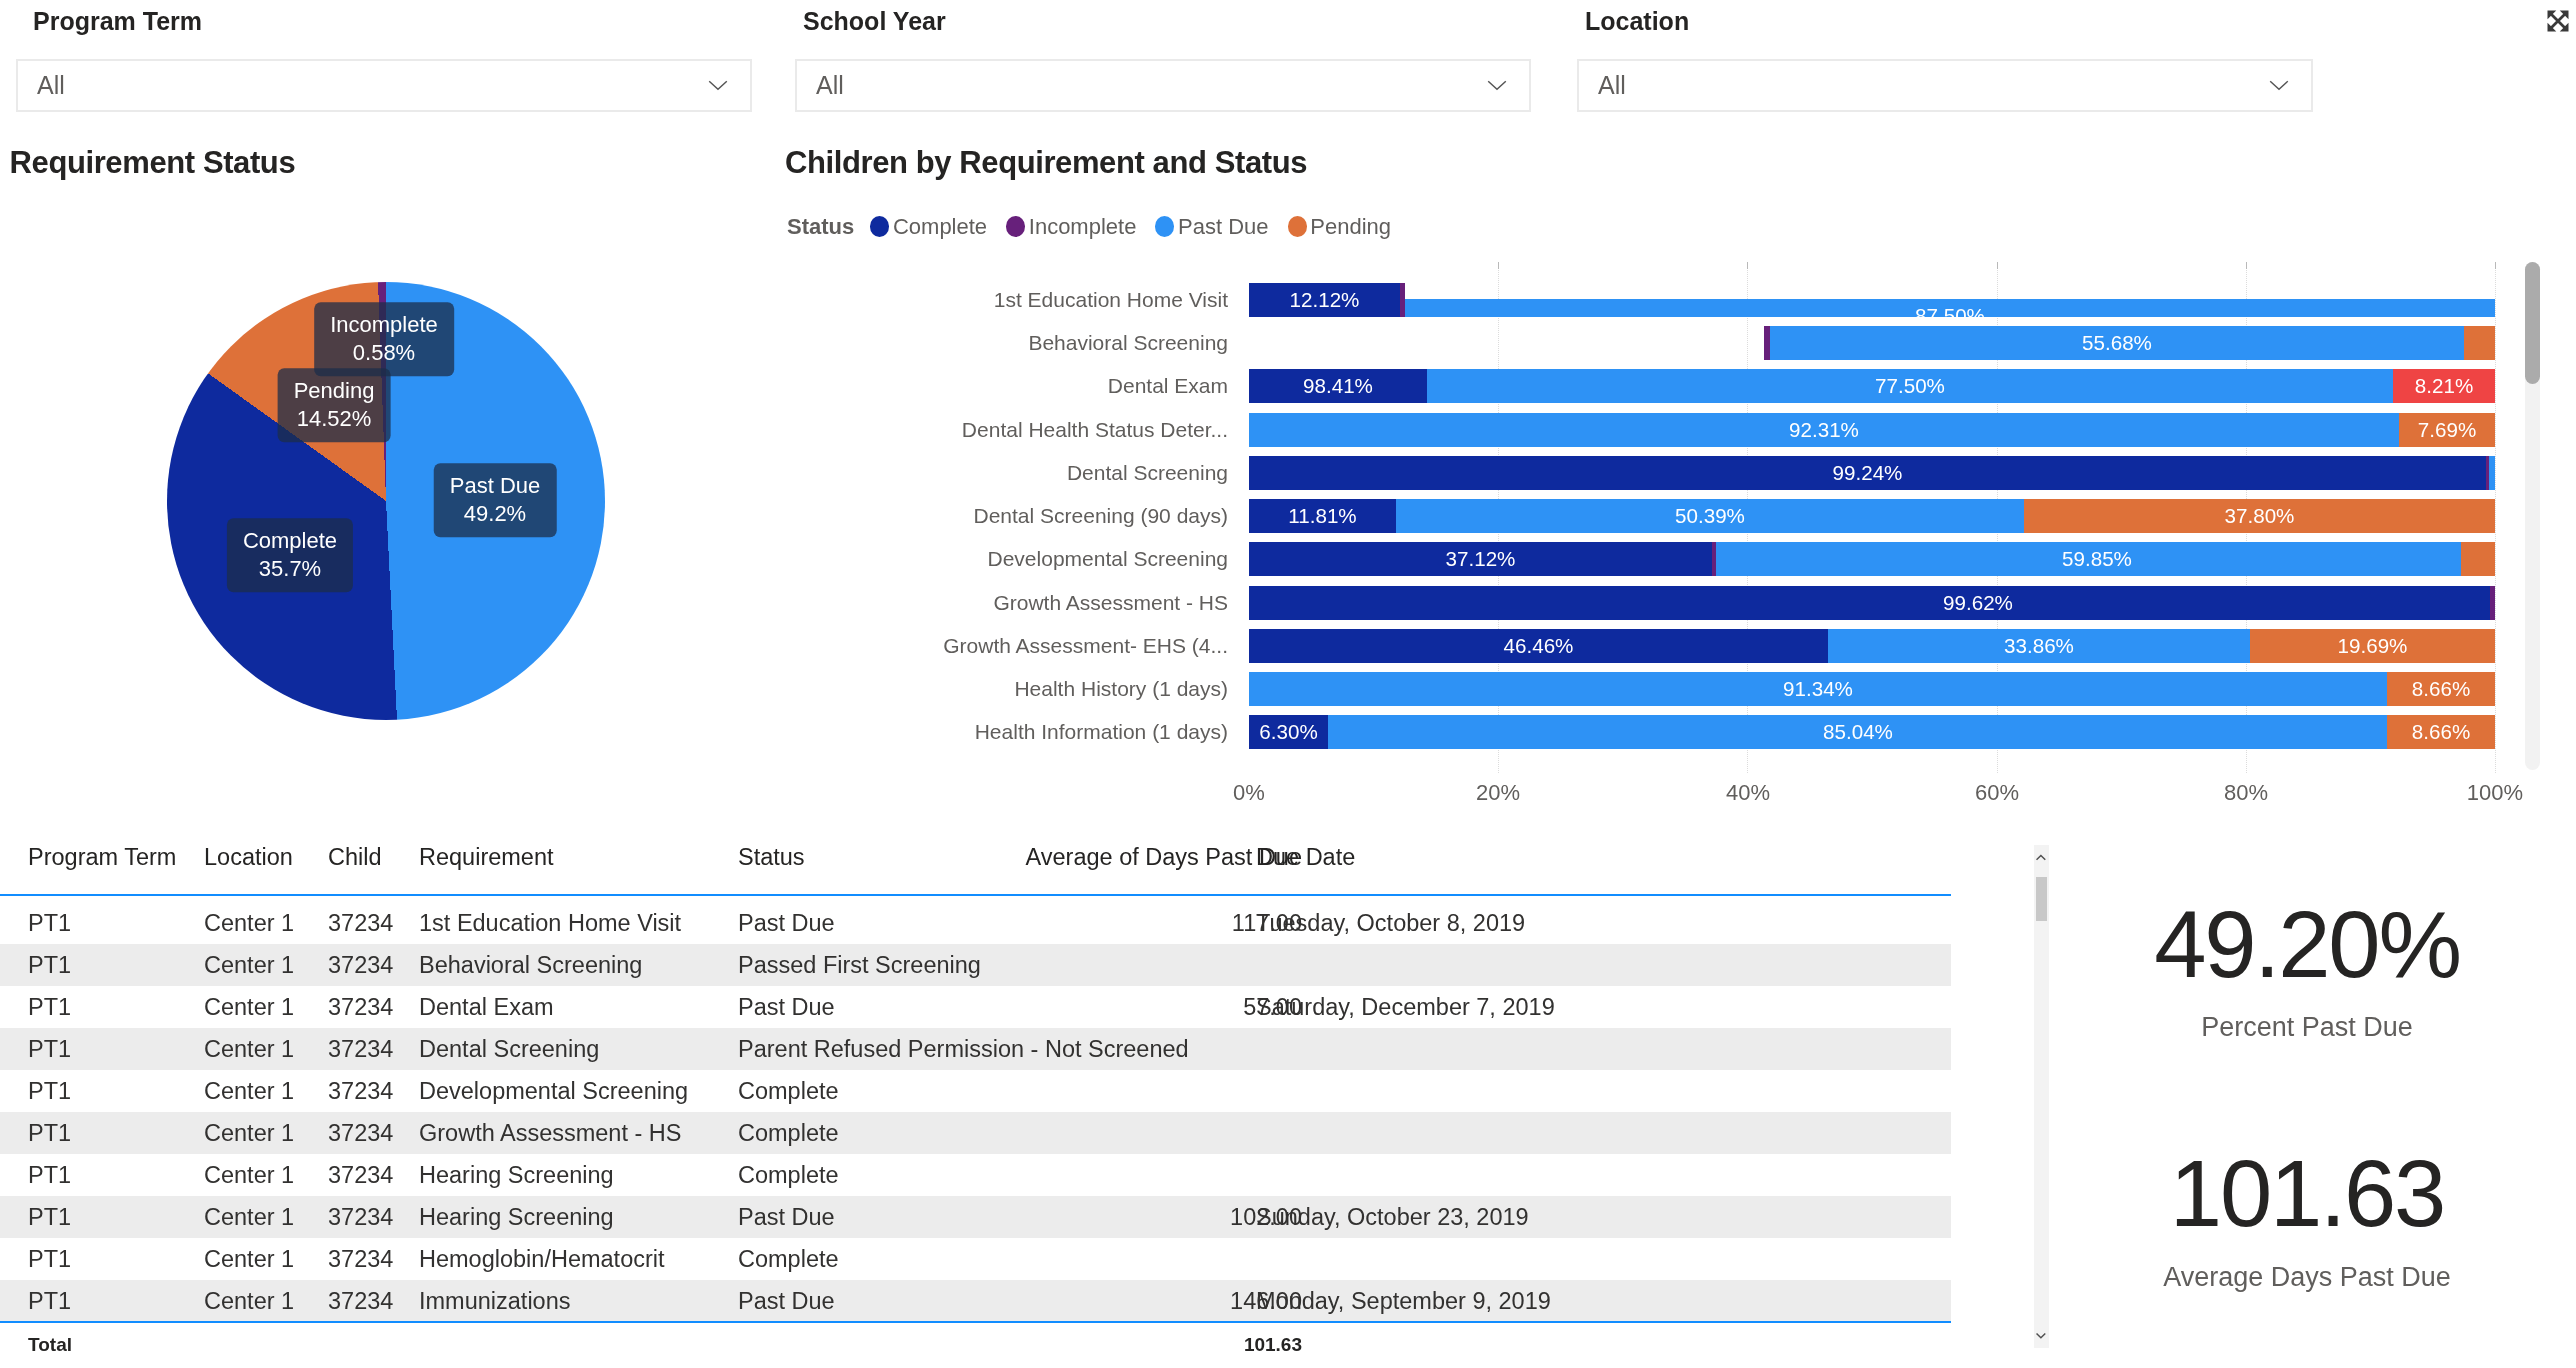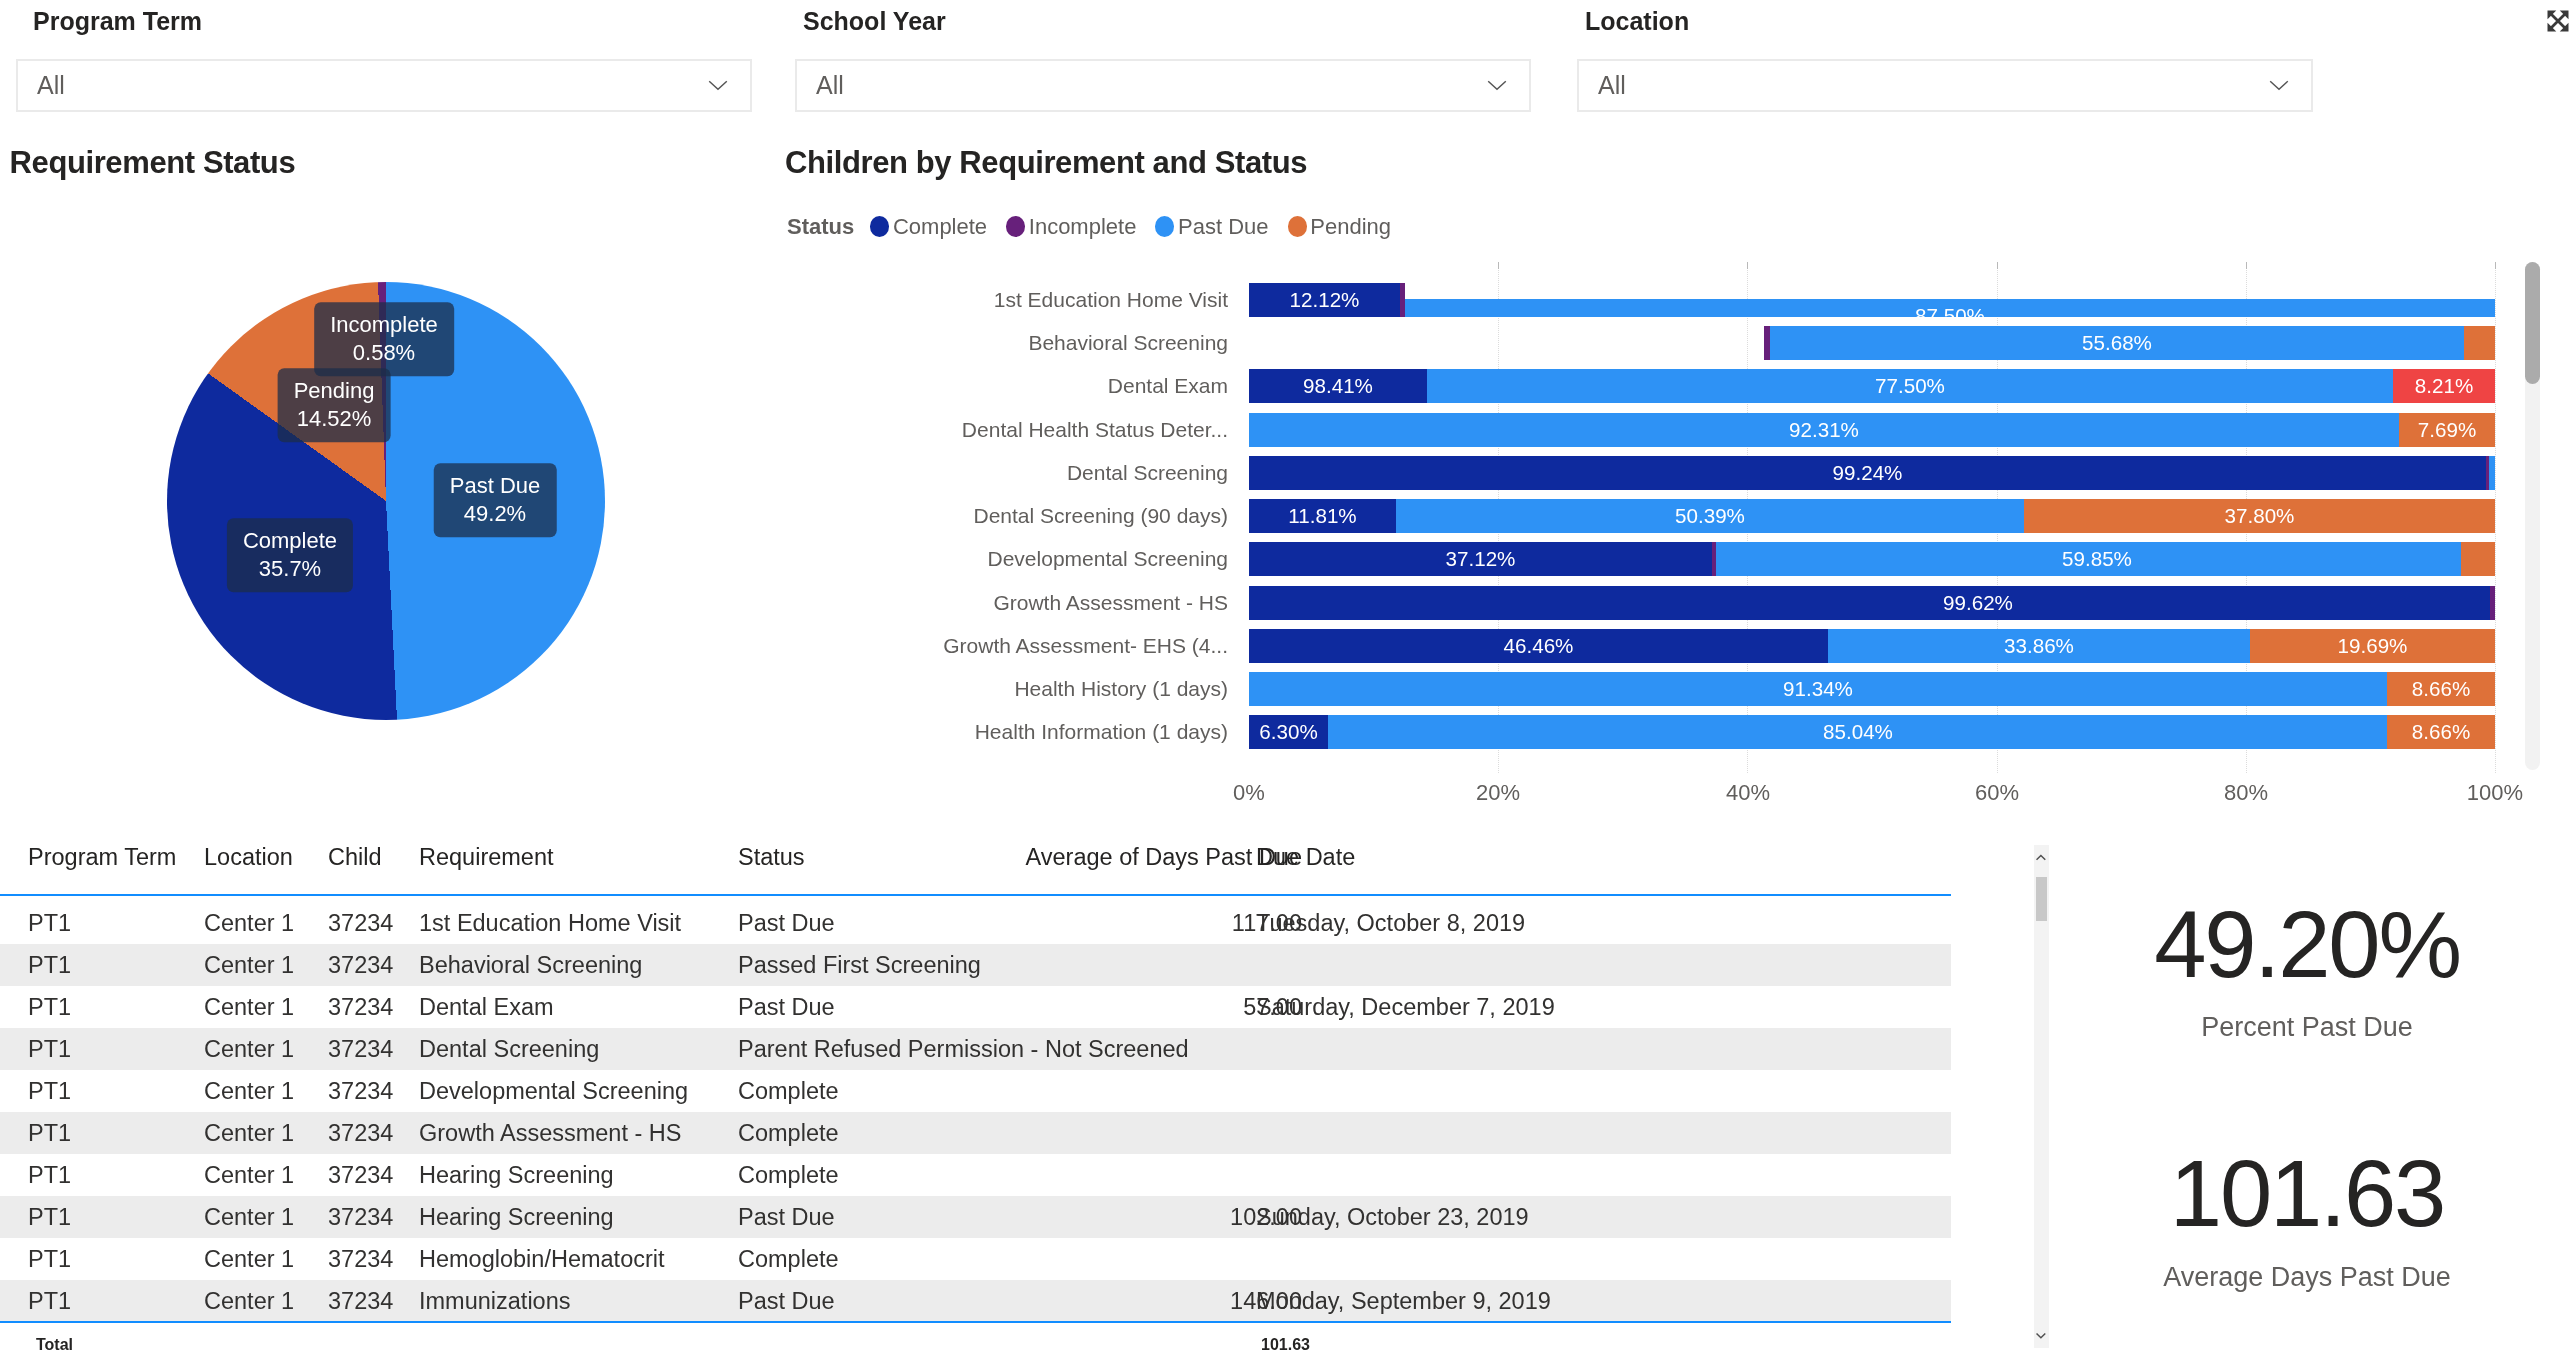--- a/index.html
+++ b/index.html
@@ -46,21 +46,21 @@
   .tbl-scroll .arrow{position:absolute;left:0;width:14.7px;height:25px;display:flex;align-items:center;justify-content:center;}
   .tbl-scroll .thumb{position:absolute;left:1.5px;width:11.8px;background:#C8C8C8;}
 
   
   .th{position:absolute;height:38px;line-height:38px;font-size:23.5px;color:#252423;white-space:nowrap;}
   .blue-line{position:absolute;left:0;width:1951px;height:2.2px;background:#118DFF;}
   .t-row{position:absolute;left:0;width:1951px;height:42px;line-height:42px;font-size:23.5px;color:#323130;}
   .t-row.alt{background:#ECECEC;}
   .t-cell{position:absolute;white-space:nowrap;height:42px;line-height:42px;}
   .t-cell.right{text-align:right;}
-  .total-row{position:absolute;left:8px;width:1951px;height:42px;line-height:42px;font-size:16px;font-weight:700;color:#252423;}
+  .total-row{position:absolute;left:0;width:1951px;height:42px;line-height:42px;font-size:19px;font-weight:700;color:#252423;}
 
   
   .kpi-value{position:absolute;left:2072px;width:470px;text-align:center;font-size:94px;letter-spacing:-2.2px;color:#252423;white-space:nowrap;}
   .kpi-label{position:absolute;left:2072px;width:470px;text-align:center;font-size:27px;color:#605E5C;white-space:nowrap;}
 
   #expand-icon{position:absolute;left:2544px;top:7.3px;width:28px;height:28px;}
 </style>
 </head>
 <body>
 

